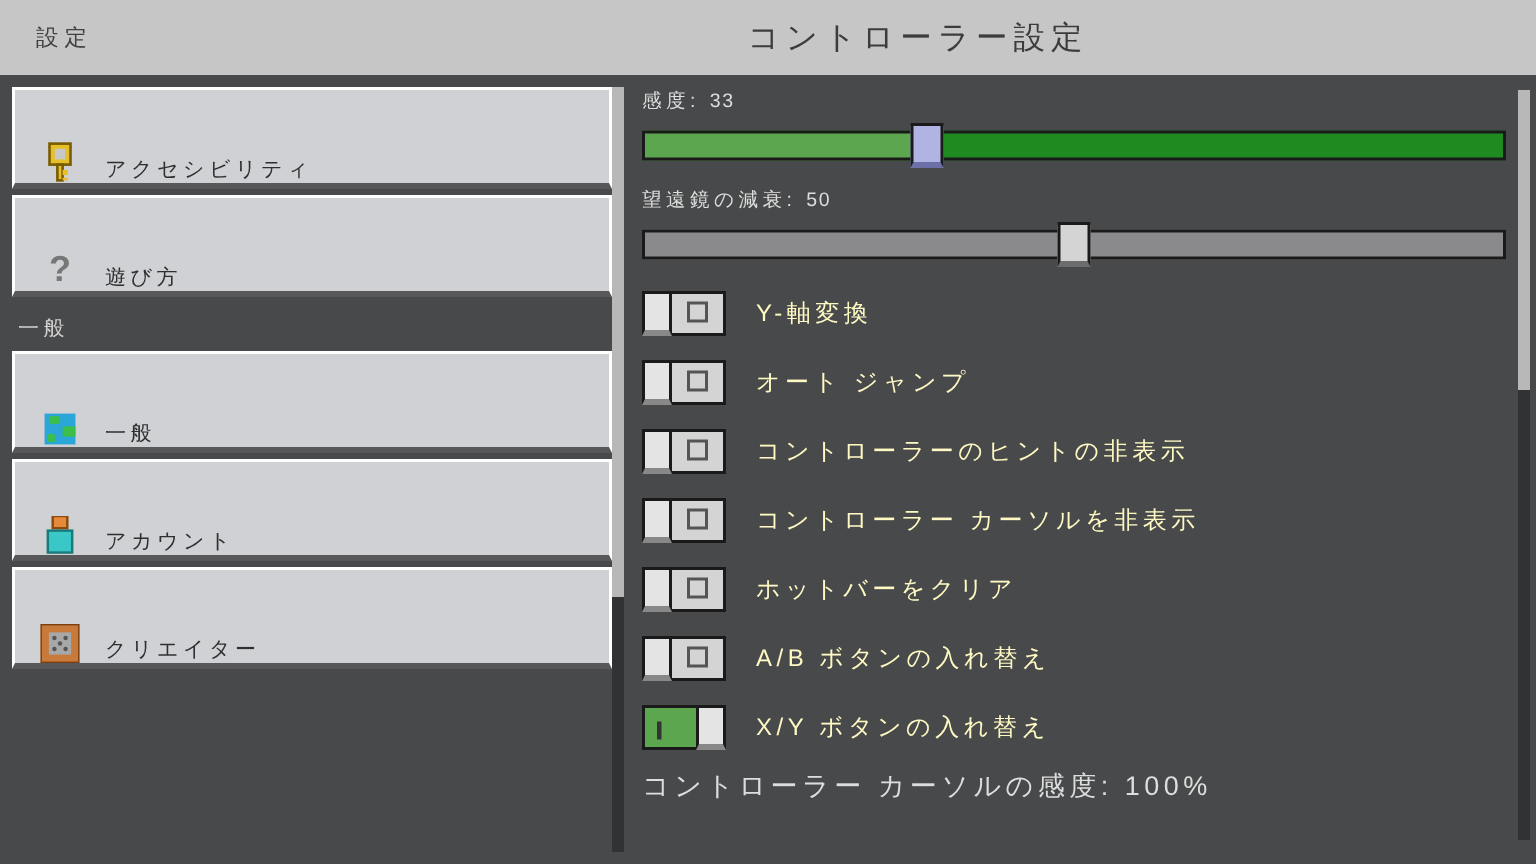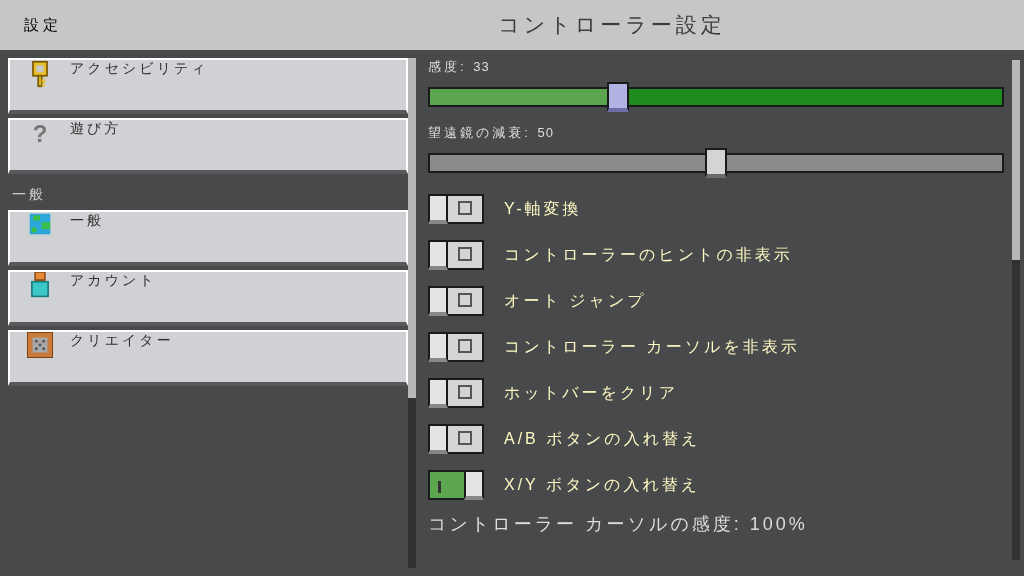--- a/index.html
+++ b/index.html
@@ -1,23 +1,23 @@
 <!DOCTYPE html>
 <html><head>
 <meta charset="utf-8">
 <style>
 *{box-sizing:border-box;margin:0;padding:0;font-family:sans-serif;user-select:none}
 body{width:1024px;height:576px;background:#48494a;overflow:hidden;color:#fff;font-size:14px}
 .topbar{height:50px;background:#c6c6c6;display:flex;align-items:center;position:relative}
-.topbar .title-left{color:#000000;font-size:15px;padding:0 24px;letter-spacing:4px}
+.topbar .title-left{color:#404040;font-size:15px;padding:0 24px;letter-spacing:4px}
 .topbar .title-center{position:absolute;left:50%;transform:translateX(-50%);color:#3c3c3c;font-size:21px;letter-spacing:4px;padding-left:200px}
 .content{display:flex;height:526px}
 .left{width:416px;background:#48494a;overflow:hidden;padding:8px 8px 0 8px}
 .right{flex:1;background:#48494a;position:relative;padding:8px 20px 0 12px}
-.menu-item{height:56px;background:#d0d1d4;display:flex;align-items:flex-start;border:2px solid #fff;border-bottom:4px solid #58585a;margin-bottom:4px;cursor:pointer}
+.menu-item{height:68px;background:#d0d1d4;display:flex;align-items:flex-end;border:2px solid #fff;border-bottom:4px solid #58585a;margin-bottom:4px;cursor:pointer}
 .menu-item.selected{background:#a7a7a9;border:2px solid #fff;border-bottom:4px solid #58585a}
 .menu-item .icon-slot{width:60px;display:flex;align-items:center;justify-content:center}
 .menu-item .label{color:#2f2f2f;letter-spacing:3px;font-size:14px}
 .section-header{color:#cfcfcf;font-size:14px;letter-spacing:3px;padding:8px 4px 6px 4px}
 .question{font-size:24px;color:#777;font-weight:bold}
 .slider-block{margin-bottom:12px}
 .slider-label{color:#ddd;letter-spacing:3px;font-size:13px;margin-bottom:6px}
 .slider-label .val{letter-spacing:1px}
 .slider-track{height:30px;position:relative}
 .slider-green .bar{position:absolute;top:5px;left:0;right:0;height:20px;background:#1f8a1f;border:2px solid #1a1a1a}
@@ -152,28 +152,28 @@
             <div class="handle"></div>
             <div class="icon-off"></div>
           </div>
           <div class="toggle-label">Y-軸変換</div>
         </div>
         <div class="toggle-row">
           <div class="toggle off">
             <div class="handle"></div>
             <div class="icon-off"></div>
           </div>
+          <div class="toggle-label">オート ジャンプ</div>
+        </div>
+        <div class="toggle-row">
+          <div class="toggle off">
+            <div class="handle"></div>
+            <div class="icon-off"></div>
+          </div>
           <div class="toggle-label">コントローラーのヒントの非表示</div>
-        </div>
-        <div class="toggle-row">
-          <div class="toggle off">
-            <div class="handle"></div>
-            <div class="icon-off"></div>
-          </div>
-          <div class="toggle-label">オート ジャンプ</div>
         </div>
         <div class="toggle-row">
           <div class="toggle off">
             <div class="handle"></div>
             <div class="icon-off"></div>
           </div>
           <div class="toggle-label">コントローラー カーソルを非表示</div>
         </div>
         <div class="toggle-row">
           <div class="toggle off">

